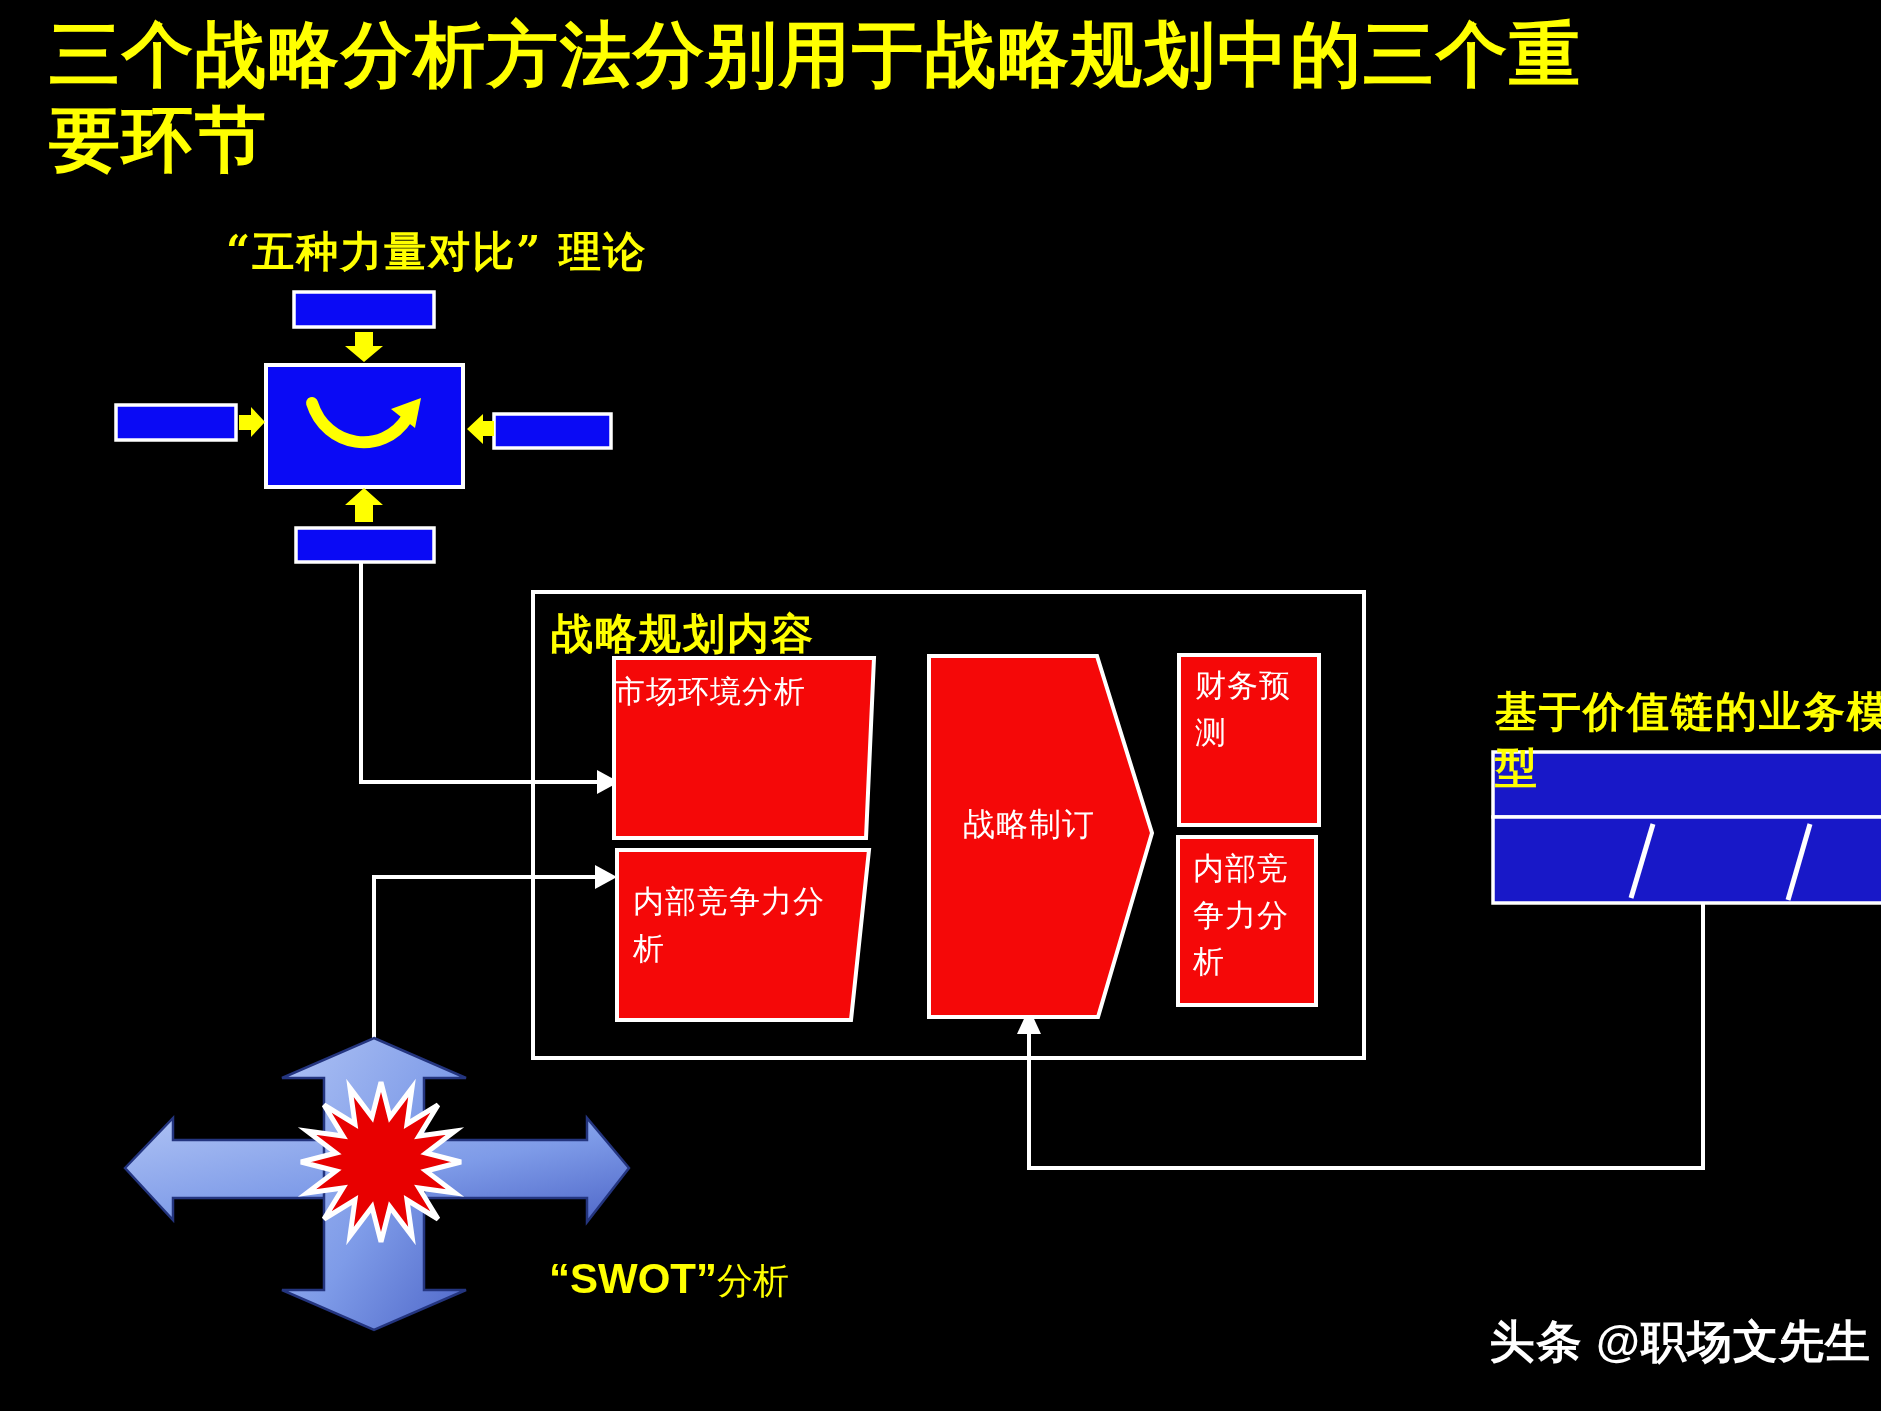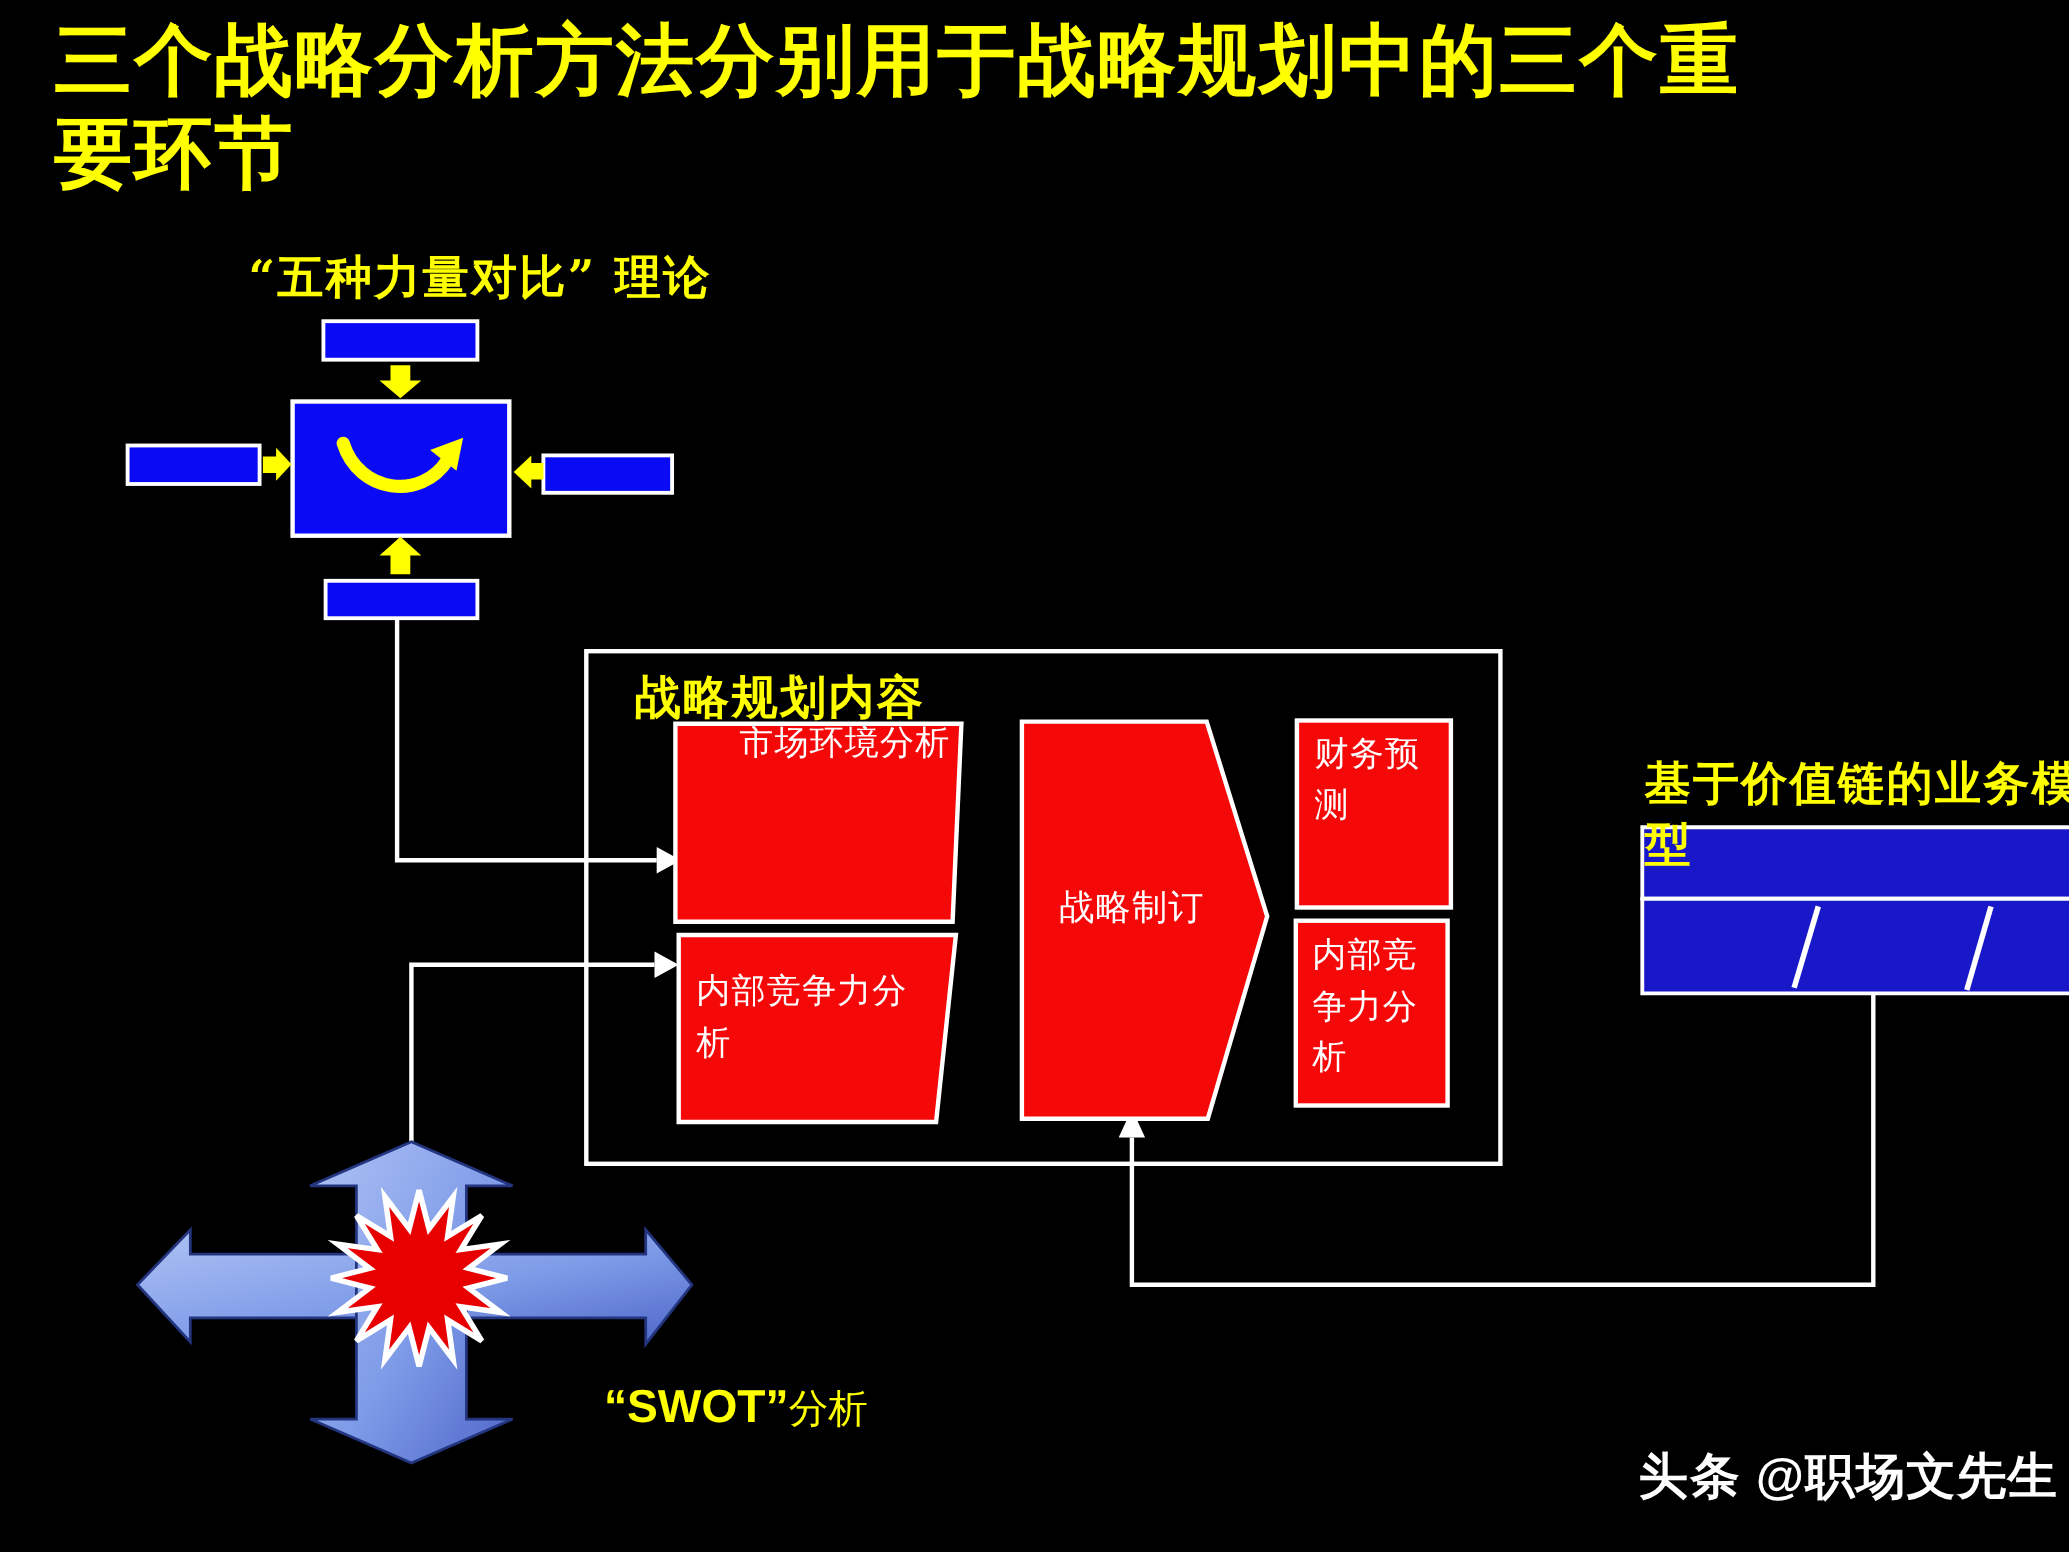--- a/index.html
+++ b/index.html
@@ -83,23 +83,23 @@
     </g>
   </svg>
 
   <div class="abs title">
     <div>三个战略分析方法分别用于战略规划中的三个重</div>
     <div>要环节</div>
   </div>
 
   <div class="abs caption" style="left:205px; top:224px;">“五种力量对比” 理论</div>
 
-  <div class="abs caption" style="left:556px; top:606px;">战略规划内容</div>
+  <div class="abs caption" style="left:530px; top:606px;">战略规划内容</div>
 
-  <div class="abs boxtext" style="left:593px; top:652px; width:250px; text-align:right;">市场环境分析</div>
+  <div class="abs boxtext" style="left:593px; top:668px; width:250px; text-align:left;">市场环境分析</div>
 
   <div class="abs boxtext" style="left:612px; top:878px; width:200px;">内部竞争力分析</div>
 
   <div class="abs boxtext" style="left:908px; top:800px; width:200px; text-align:center; font-size:32px;">战略制订</div>
 
   <div class="abs boxtext" style="left:1174px; top:662px; width:105px;">财务预测</div>
 
   <div class="abs boxtext" style="left:1172px; top:845px; width:110px;">内部竞争力分析</div>
 
   <div class="abs caption" style="left:1474px; top:684px;">基于价值链的业务模型</div>

